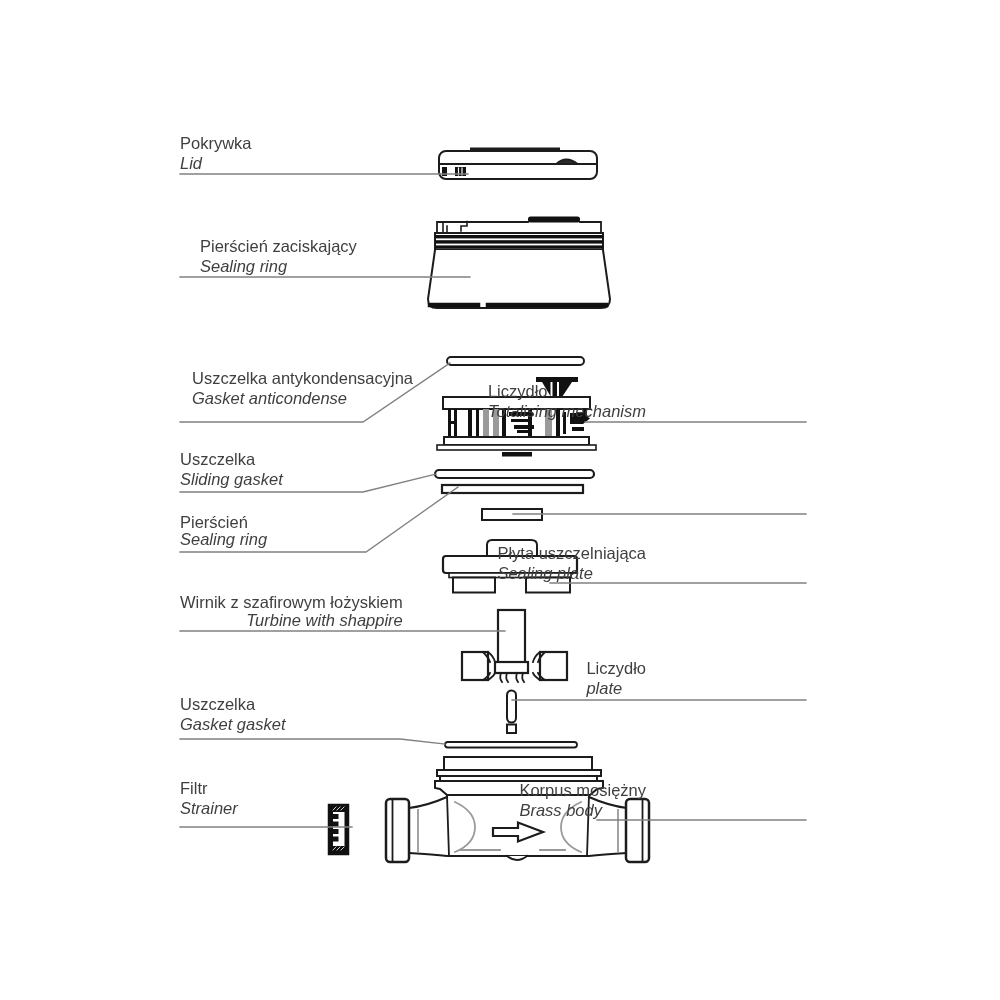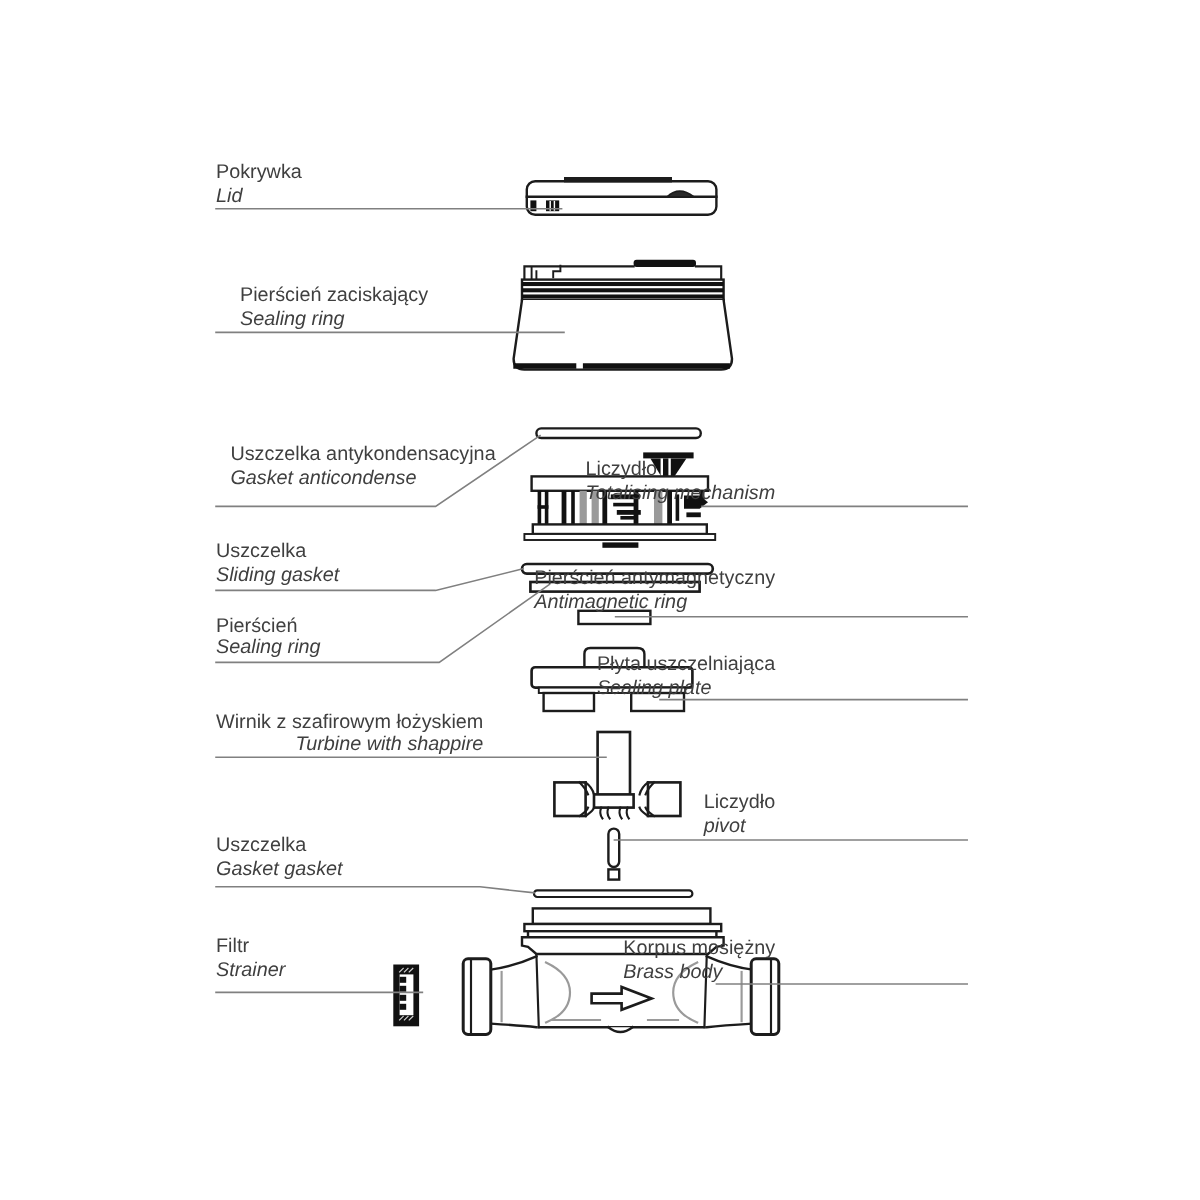--- a/index.html
+++ b/index.html
@@ -219,30 +219,26 @@
 </div>
 <div class="lbl" style="left:180px;top:778px;">
   <span class="pl">Filtr</span>
   <span class="en">Strainer</span>
 </div>
 
 <div class="lbl right" style="right:194px;top:381px;">
   <span class="pl">Liczydło</span>
   <span class="en">Totalising mechanism</span>
 </div>
-<div class="lbl right" style="right:194px;top:472px;">
-  <span class="pl">Pierścień antymagnetyczny</span>
-  <span class="en">Antimagnetic ring</span>
-</div>
 <div class="lbl right" style="right:194px;top:543px;">
   <span class="pl">Płyta uszczelniająca</span>
   <span class="en">Sealing plate</span>
 </div>
 <div class="lbl right" style="right:194px;top:658px;">
   <span class="pl">Liczydło</span>
-  <span class="en">pivot</span>
+  <span class="en">plate</span>
 </div>
 <div class="lbl right" style="right:194px;top:780px;">
   <span class="pl">Korpus mosiężny</span>
   <span class="en">Brass body</span>
 </div>
 
 </div>
 
 </body></html>

